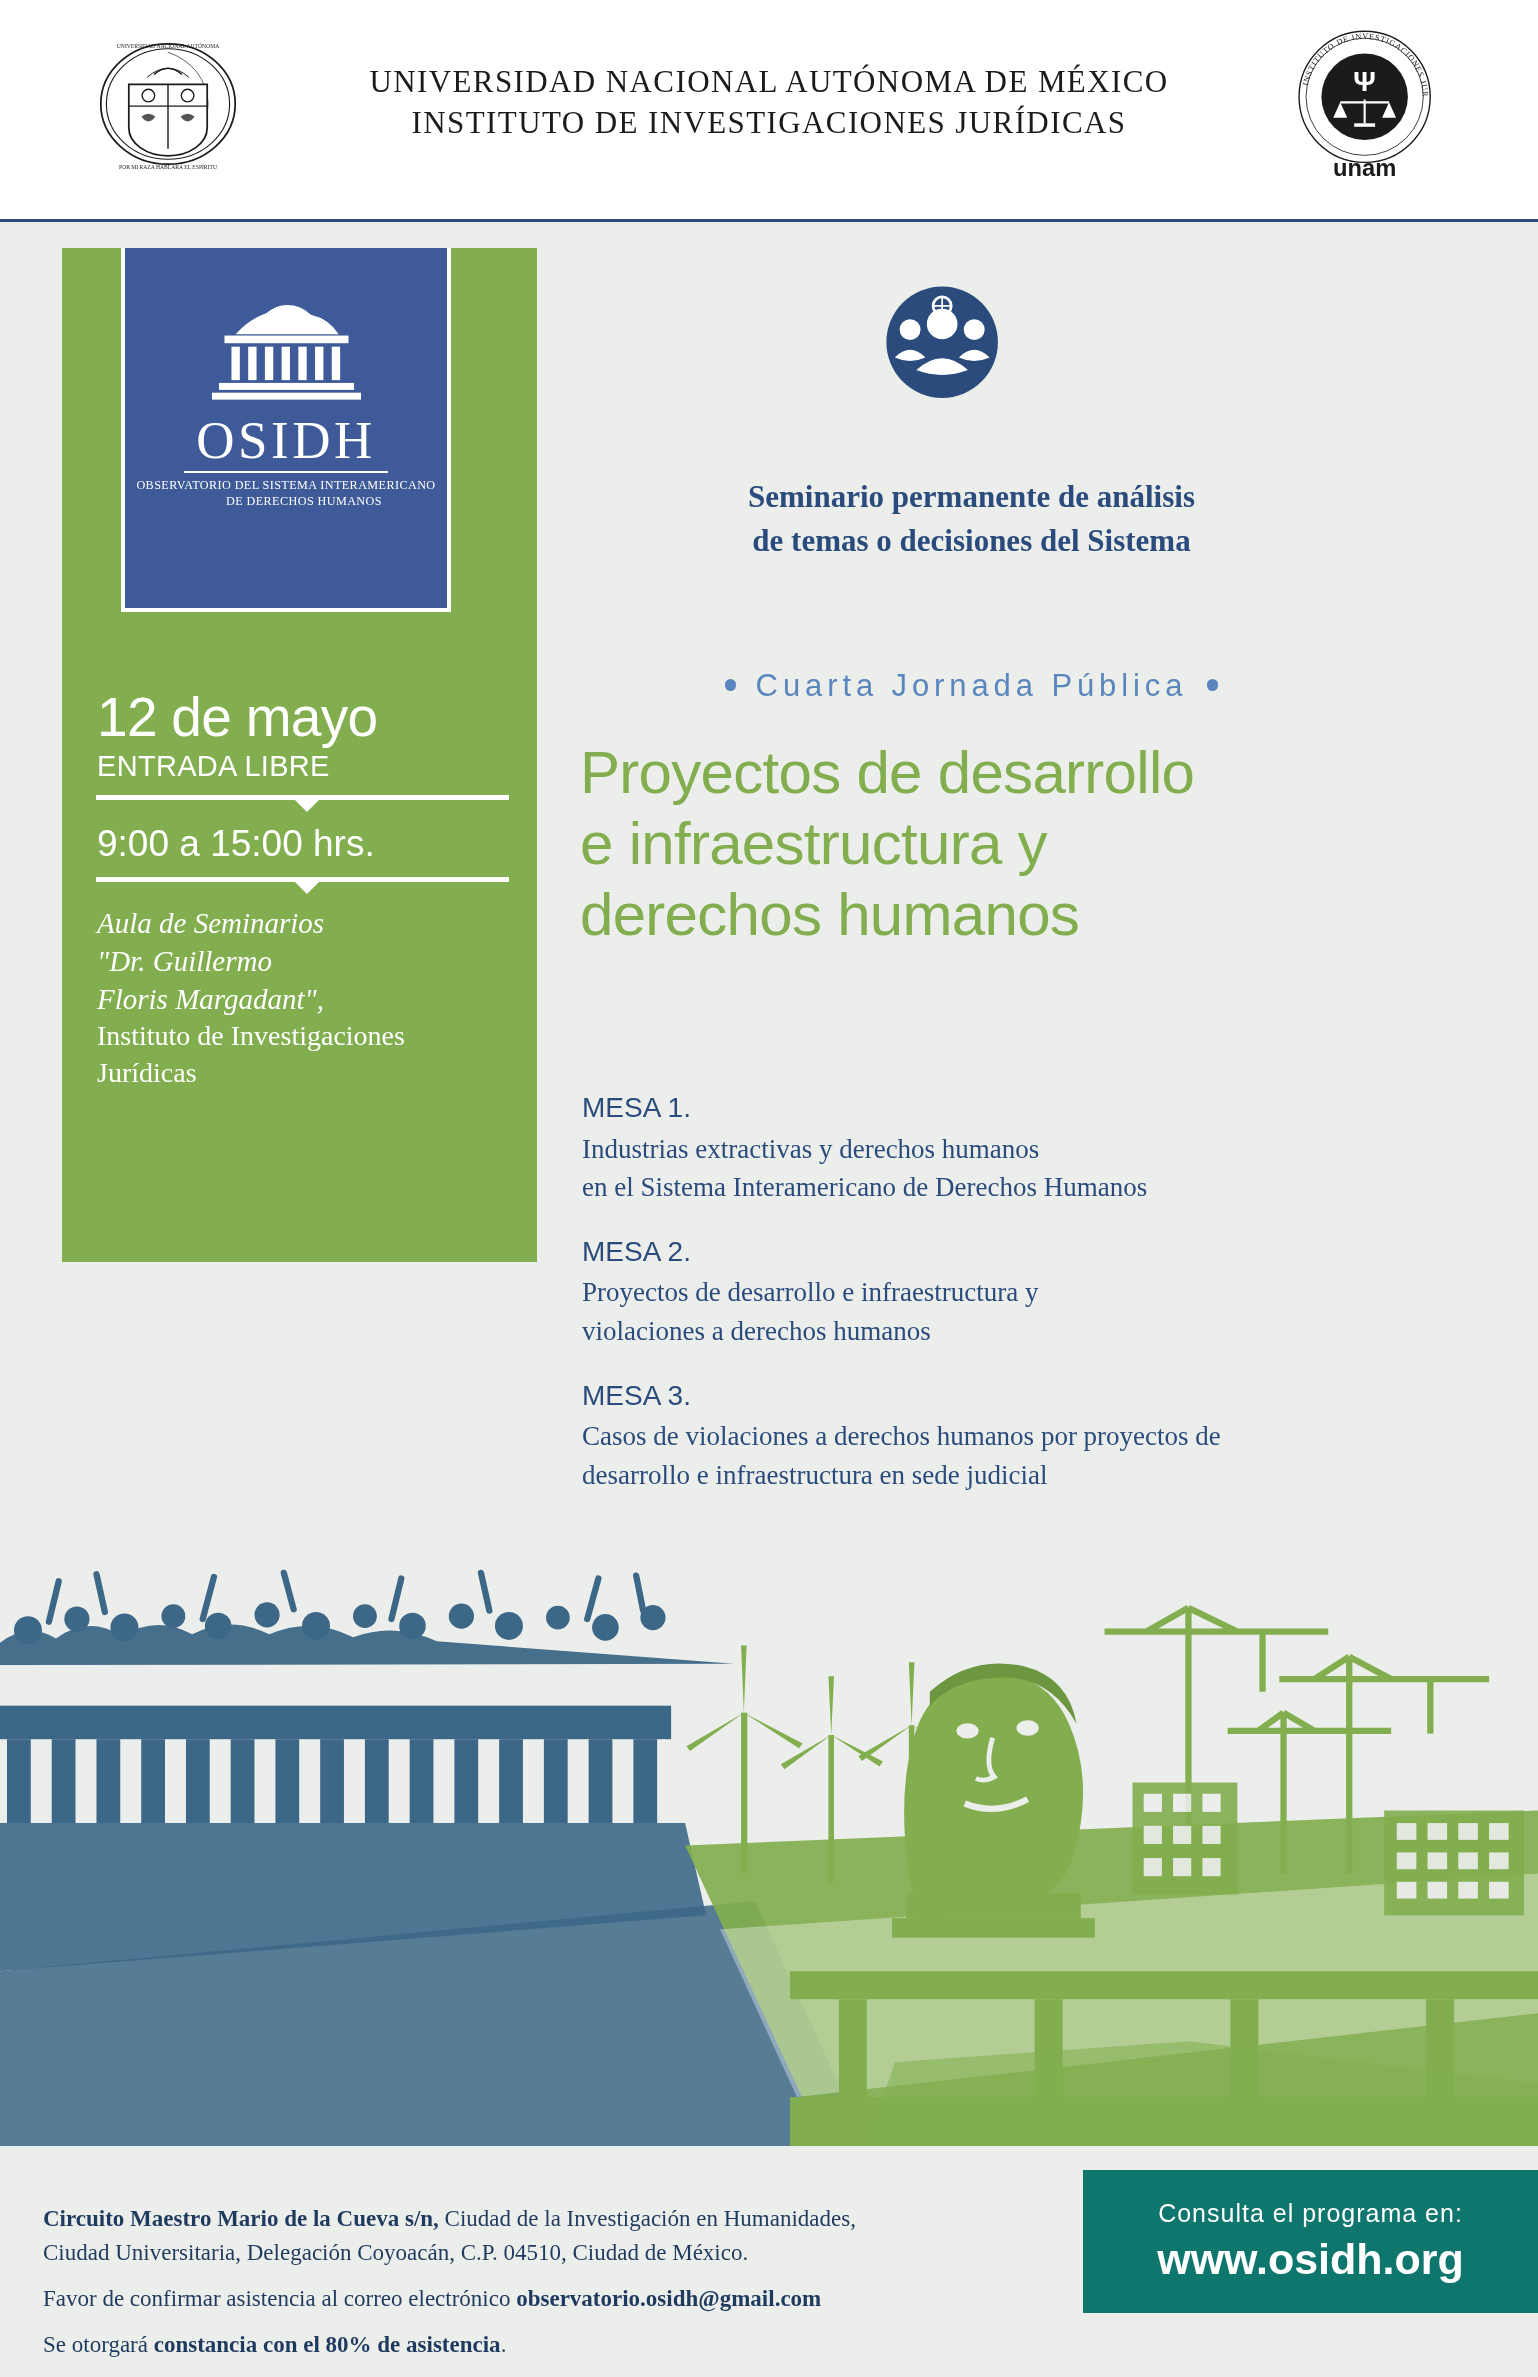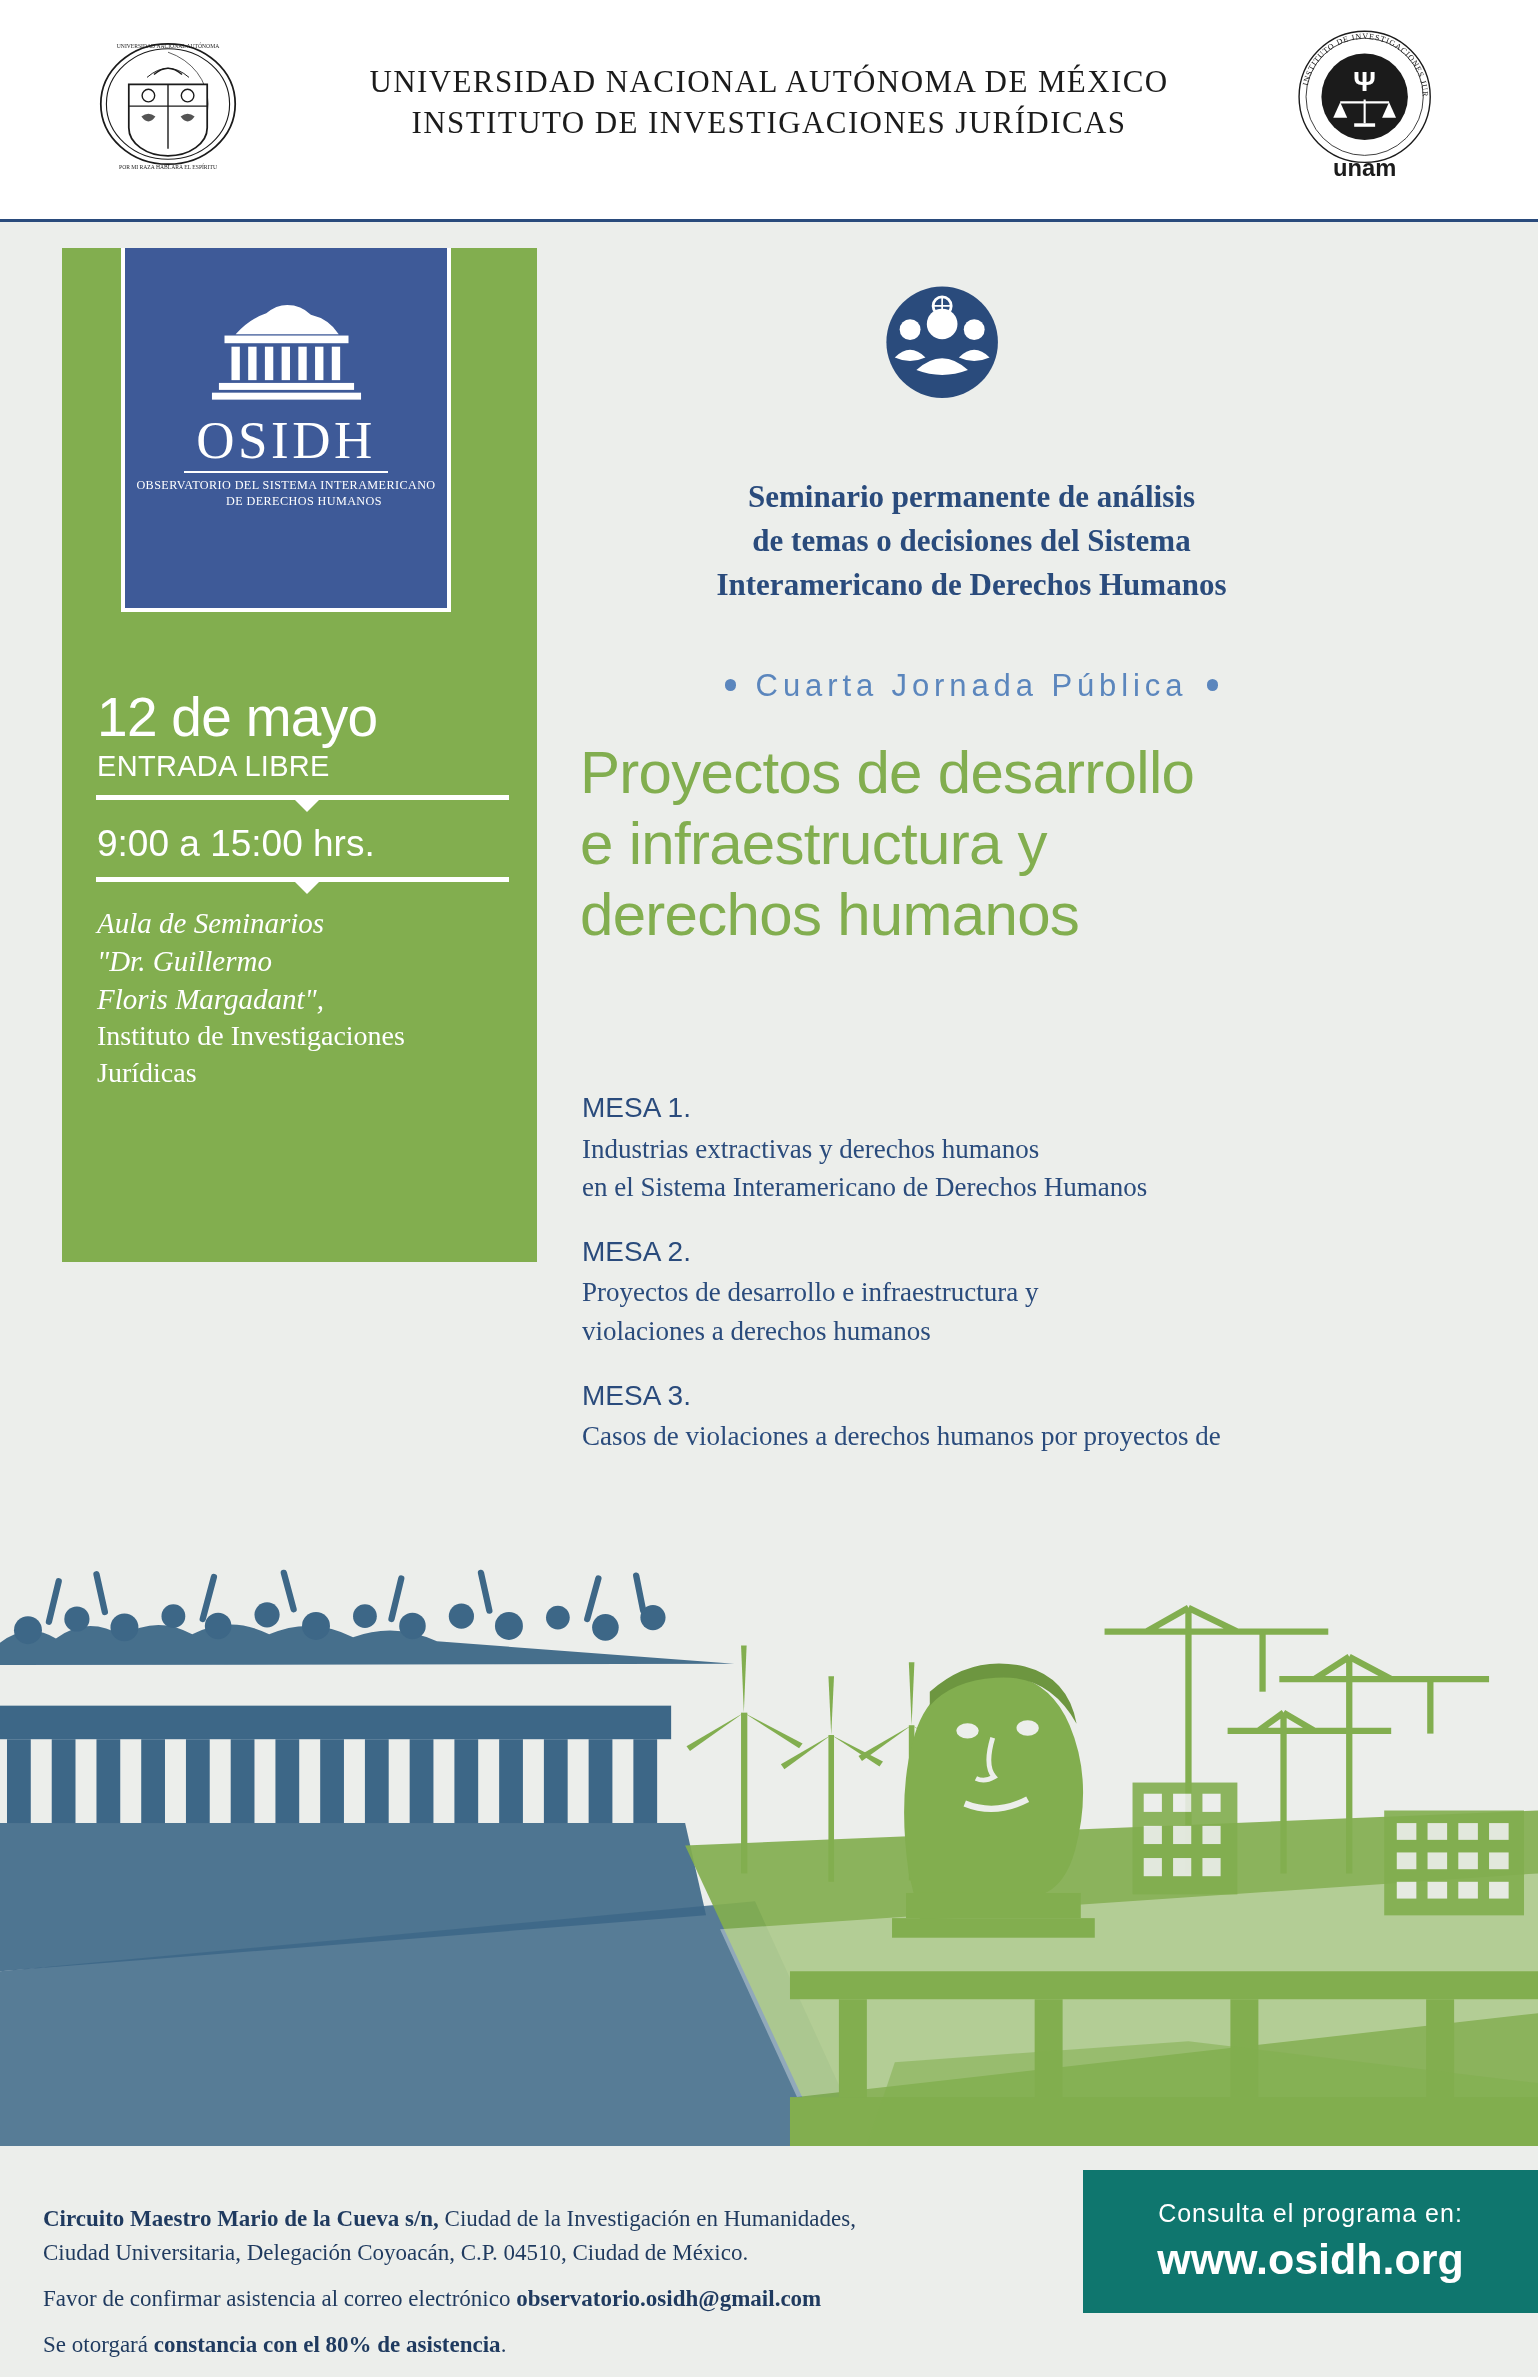--- a/index.html
+++ b/index.html
@@ -325,21 +325,20 @@
       <circle cx="128" cy="64" r="15" fill="#ffffff"></circle>
       <path d="M106 104 q22 -22 44 0 q-22 10 -44 0z" fill="#ffffff"></path>
       <circle cx="82" cy="30" r="13" fill="none" stroke="#ffffff" stroke-width="4"></circle>
       <path d="M69 30 h26 M82 17 v26" stroke="#ffffff" stroke-width="2.4"></path>
     </svg>
   </div>
 
   <div class="seminar-title">
     <div>Seminario permanente de análisis</div>
     <div>de temas o decisiones del Sistema</div>
-    <div>Interamericano de Derechos Humanos</div>
   </div>
 
   <div class="jornada">
     <span class="dot"></span><span>Cuarta Jornada Pública</span><span class="dot"></span>
   </div>
 
   <div class="main-title">
     <div>Proyectos de desarrollo</div>
     <div>e infraestructura y</div>
     <div>derechos humanos</div>
@@ -352,20 +351,21 @@
       <div class="mesa-body">en el Sistema Interamericano de Derechos Humanos</div>
     </div>
     <div class="mesa-block">
       <div class="mesa-head">MESA 2.</div>
       <div class="mesa-body">Proyectos de desarrollo e infraestructura y</div>
       <div class="mesa-body">violaciones a derechos humanos</div>
     </div>
     <div class="mesa-block">
       <div class="mesa-head">MESA 3.</div>
       <div class="mesa-body">Casos de violaciones a derechos humanos por proyectos de</div>
+      <div class="mesa-body">desarrollo e infraestructura en sede judicial</div>
     </div>
   </div>
 
   <div class="illustration">
     <svg class="illus-svg" viewBox="0 0 2200 950" preserveAspectRatio="none">
       <defs>
         <clipPath id="clipAll">
             <rect x="0" y="0" width="2200" height="950"></rect>
           </clipPath>
       </defs>

